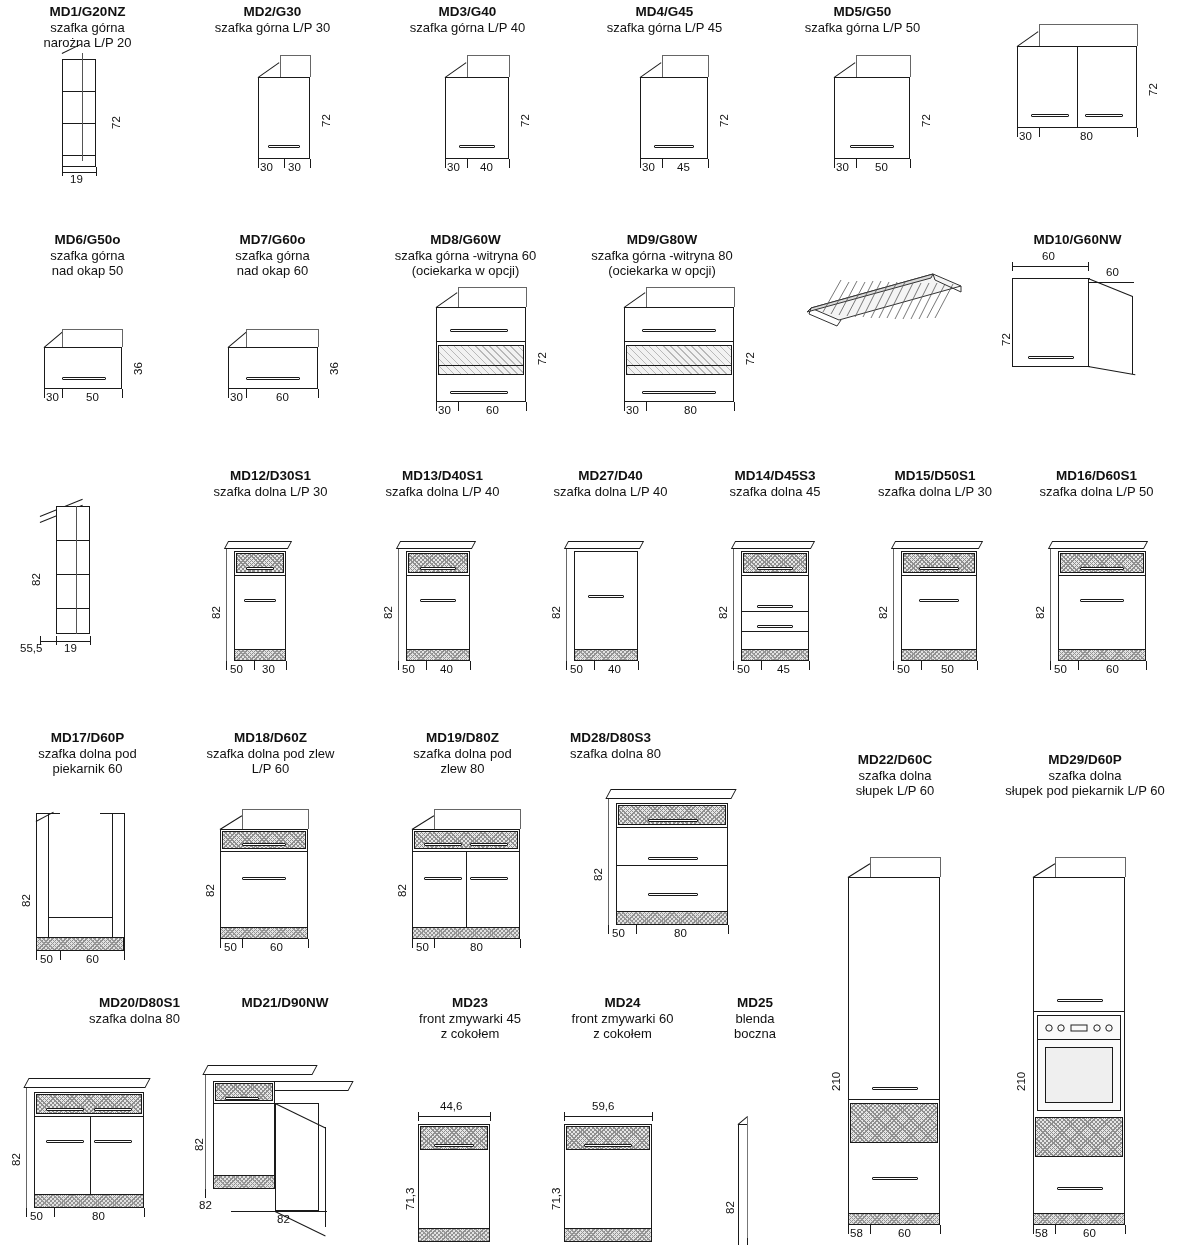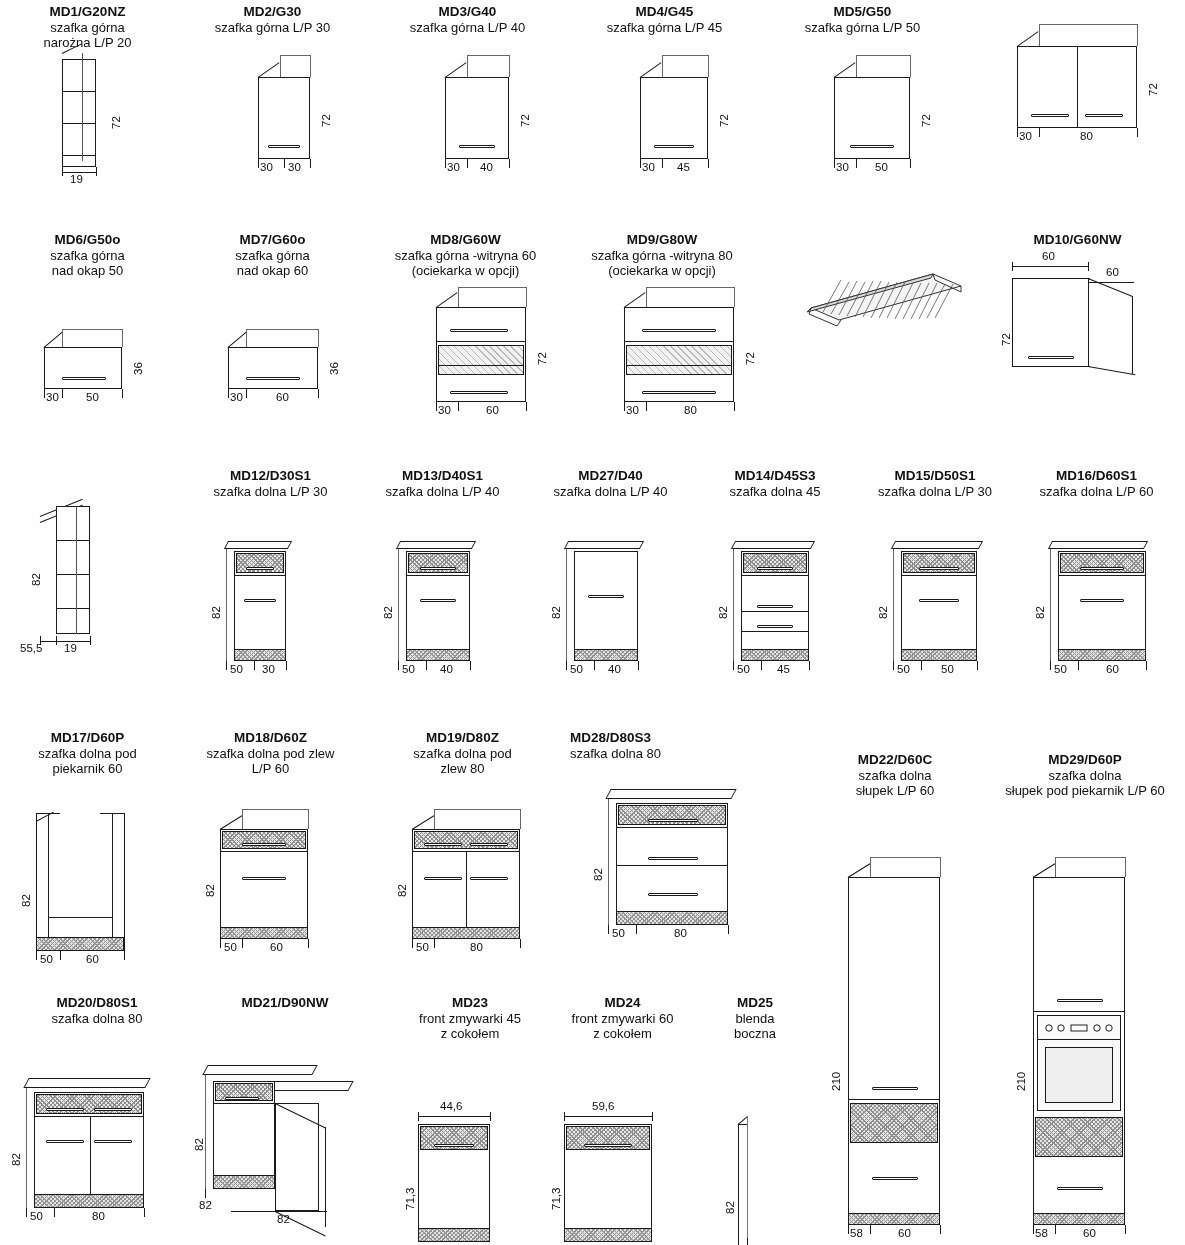--- a/index.html
+++ b/index.html
@@ -449,21 +449,21 @@
     <div class="tick" style="left:132px;top:162px;height:9px;"></div>
     <div class="dim" style="left:52px;top:164px;">50</div>
     <div class="dim" style="left:96px;top:164px;">50</div>
     <div class="dimv" style="left:32px;top:120px;">82</div>
   </div>
 </div>
 
 <div class="cell" style="left:1008px;top:468px;width:177px;">
   <div class="cap">
     <span class="code">MD16/D60S1</span>
-    <span class="desc">szafka dolna L/P 60</span>
+    <span class="desc">szafka dolna L/P 50</span>
   </div>
   <div class="art" style="height:190px;">
     <div class="top" style="left:42px;top:42px;width:96px;height:8px;transform:skewX(-28deg);"></div>
     <div class="box" style="left:50px;top:52px;width:88px;height:110px;"></div>
     <div class="speck" style="left:52px;top:54px;width:84px;height:20px;"></div>
     <div class="line hl" style="left:50px;top:76px;width:88px;"></div>
     <div class="handle" style="left:72px;top:68px;width:44px;"></div>
     <div class="handle" style="left:72px;top:100px;width:44px;"></div>
     <div class="plinth" style="left:50px;top:150px;width:88px;height:12px;"></div>
     <div class="line vl" style="left:42px;top:50px;height:112px;background:#666;"></div>
@@ -634,21 +634,21 @@
     <div class="tick" style="left:48px;top:426px;height:9px;"></div>
     <div class="tick" style="left:70px;top:426px;height:9px;"></div>
     <div class="tick" style="left:140px;top:426px;height:9px;"></div>
     <div class="dim" style="left:50px;top:428px;">58</div>
     <div class="dim" style="left:98px;top:428px;">60</div>
     <div class="dimv" style="left:30px;top:292px;">210</div>
   </div>
 </div>
 
 <div class="cell" style="left:0px;top:995px;width:180px;">
-  <div class="cap" style="text-align:center;padding-left:14px;">
+  <div class="cap" style="text-align:right;padding-left:14px;">
     <span class="code">MD20/D80S1</span>
     <span class="desc">szafka dolna 80</span>
   </div>
   <div class="art" style="height:220px;">
     <div class="top" style="left:26px;top:52px;width:122px;height:10px;transform:skewX(-28deg);"></div>
     <div class="box" style="left:34px;top:66px;width:110px;height:116px;"></div>
     <div class="speck" style="left:36px;top:68px;width:106px;height:20px;"></div>
     <div class="line hl" style="left:34px;top:90px;width:110px;"></div>
     <div class="line vl" style="left:90px;top:90px;height:92px;"></div>
     <div class="handle" style="left:46px;top:82px;width:38px;"></div>

